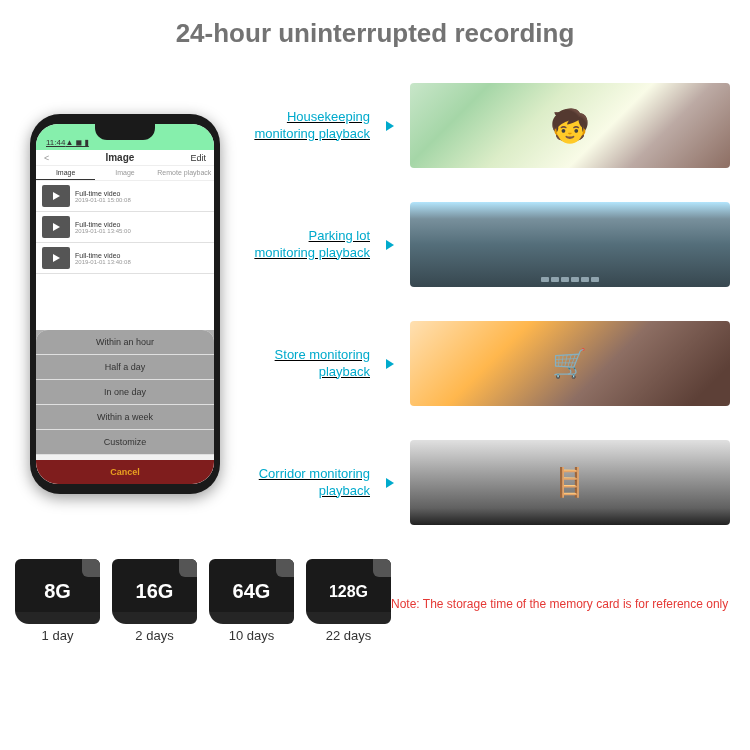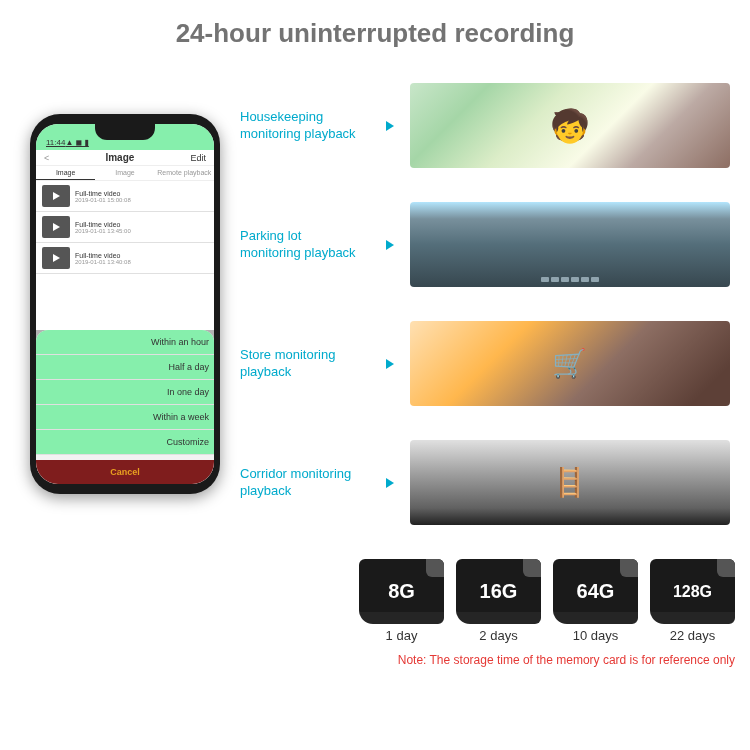--- a/index.html
+++ b/index.html
@@ -169,26 +169,26 @@
       right: 0;
       background: rgba(0,0,0,0.3);
       border-radius: 0 0 22px 22px;
     }
     .phone-popup-menu {
       background: #f2f2f2;
       border-radius: 12px 12px 0 0;
       overflow: hidden;
     }
     .phone-popup-item {
-      text-align: right;
+      text-align: center;
       padding: 7px 5px;
       font-size: 9px;
       color: #333;
       border-bottom: 1px solid #e0e0e0;
-      background: #86efac;
+      background: #a3a3a3;
     }
     .phone-popup-item:first-child {
       border-top: none;
     }
     .phone-popup-cancel {
       text-align: center;
       padding: 7px 5px;
       font-size: 9px;
       color: #e8a020;
       background: #7f1d1d;
@@ -208,21 +208,22 @@
 
     .scenario-row {
       display: flex;
       align-items: center;
       gap: 10px;
       flex: 1;
     }
 
     .scenario-text {
       flex: 0 0 130px;
-      text-align: left;
+      text-align: right;
+      text-decoration: underline;
     }
 
     .scenario-text p {
       font-size: 13px;
       color: #00aacc;
       line-height: 1.3;
     }
 
     .scenario-arrow {
       flex: 0 0 20px;
@@ -244,22 +245,22 @@
       height: 85px;
       border-radius: 4px;
       overflow: hidden;
       position: relative;
     }
 
     
     .sd-section {
       padding: 10px 15px 5px;
       display: flex;
-      flex-direction: column;
-      align-items: flex-end;
+      flex-direction: row;
+      align-items: center;
     }
 
     .sd-cards-row {
       display: flex;
       gap: 12px;
       justify-content: center;
       align-items: flex-end;
       margin-bottom: 6px;
     }
 

